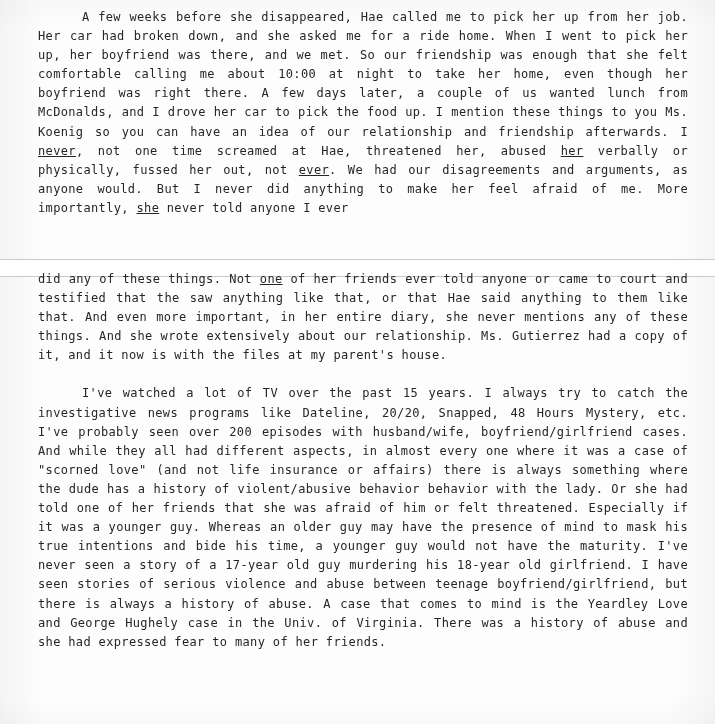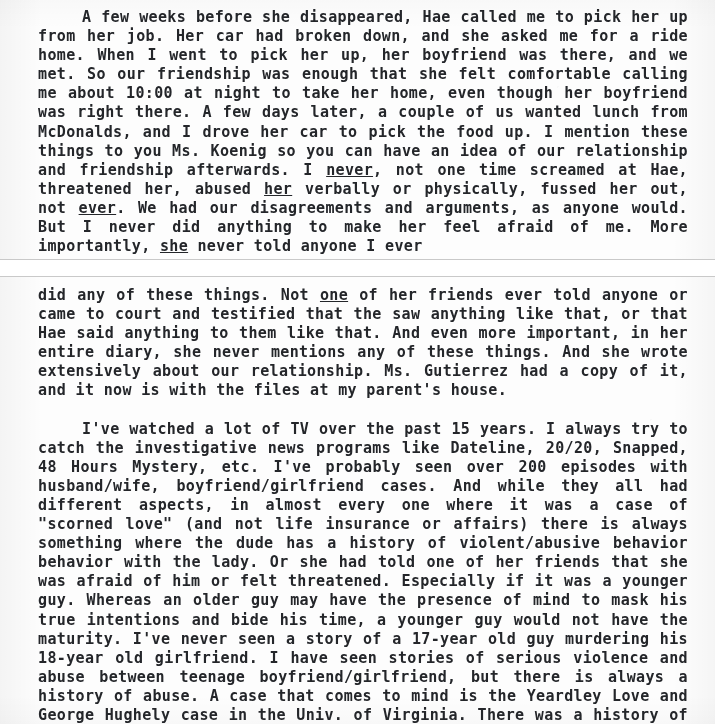--- a/index.html
+++ b/index.html
@@ -29,39 +29,39 @@
       linear-gradient(90deg, rgba(0,0,0,0.035) 0%, rgba(0,0,0,0) 6%, rgba(0,0,0,0) 94%, rgba(0,0,0,0.03) 100%),
       linear-gradient(180deg, rgba(0,0,0,0.02) 0%, rgba(0,0,0,0) 4%, rgba(0,0,0,0) 96%, rgba(0,0,0,0.02) 100%);
     pointer-events: none;
   }
 
   .block {
     position: absolute;
     left: 38px;
     width: 650px;
     color: #24262a;
-    font-size: 15px;
+    font-size: 12px;
     line-height: 19.1px;
     letter-spacing: 0.35px;
     text-align: justify;
-    font-weight: 700;
+    font-weight: 400;
     -webkit-font-smoothing: none;
   }
 
   .block p {
     margin: 0;
     text-indent: 0;
   }
 
   .block p.indented {
     text-indent: 44px;
   }
 
   #block-top { top: 8px; }
-  #block-bottom { top: 286px; }
+  #block-bottom { top: 270px; }
 
   .gap {
     height: 19px;
   }
 
   .sep {
     position: absolute;
     left: 0;
     width: 715px;
     height: 1px;

